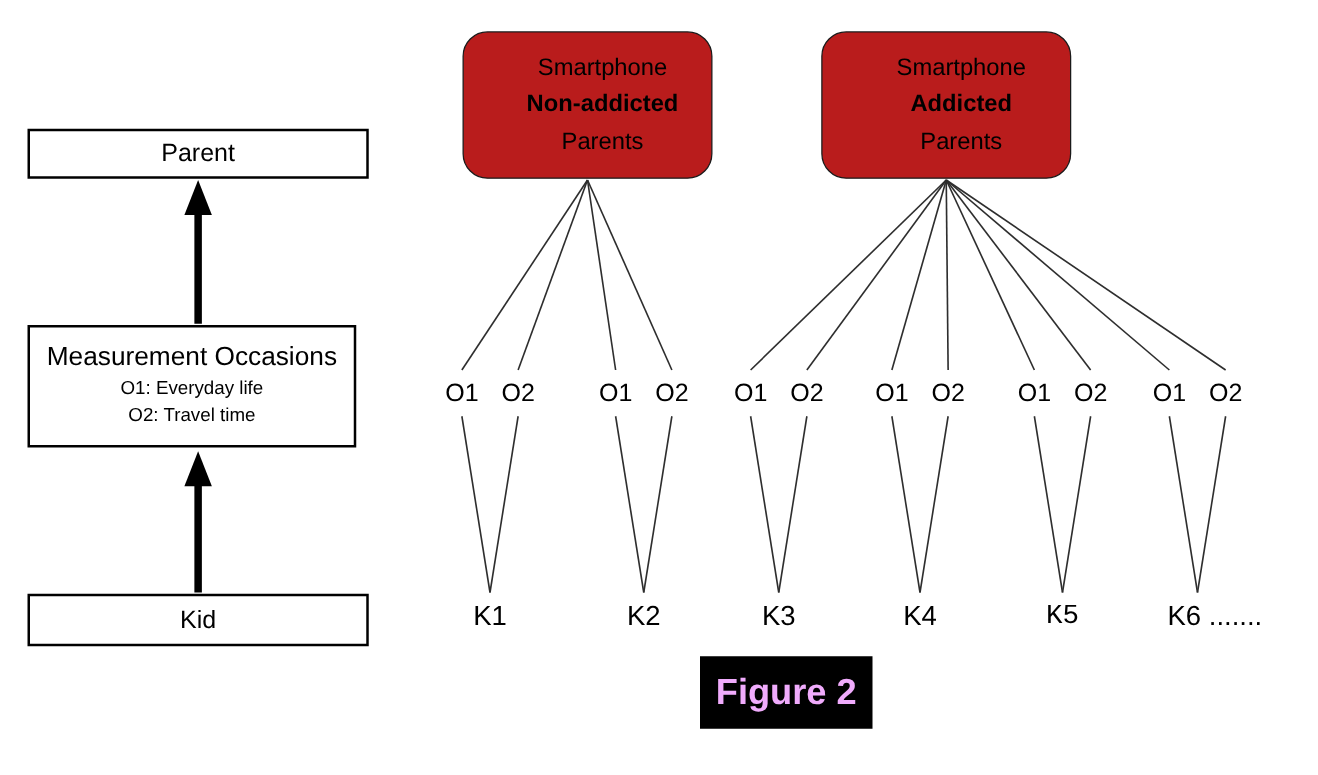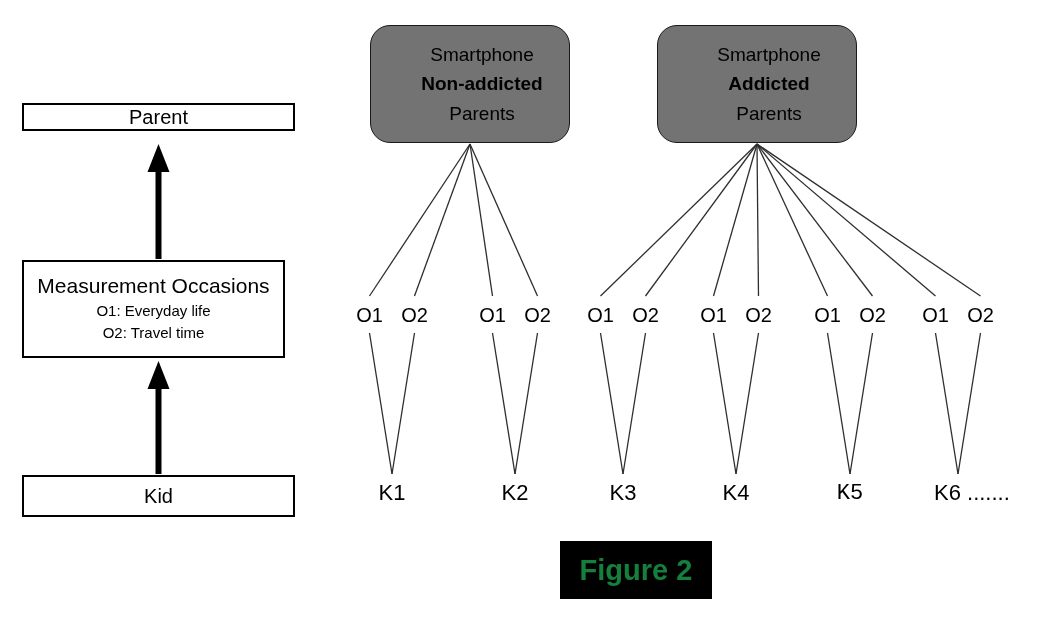--- a/index.html
+++ b/index.html
@@ -33,21 +33,21 @@
     text-align: center;
     box-sizing: border-box;
   }
   .sqbox .main-label { font-size: 20px; }
   .mo-title { font-size: 21px; line-height: 1.25; }
   .mo-sub { font-size: 15px; line-height: 1.5; }
   .roundbox {
     position: absolute;
     border: 1.5px solid #1a1a1a;
     border-radius: 20px;
-    background: #737373;
+    background: #b91c1c;
     display: flex;
     flex-direction: column;
     align-items: center;
     justify-content: center;
     text-align: center;
     box-sizing: border-box;
     font-size: 19px;
     line-height: 1.55;
     padding-left: 24px;
   }
@@ -63,29 +63,28 @@
     transform: translate(-50%, -50%);
     font-size: 22px;
     white-space: nowrap;
   }
   .k-label.long {
     transform: translate(0, -50%);
   }
   #figure-caption {
     position: absolute;
     left: 560px; top: 525px;
-    width: 152px; height: 58px;
+    width: 138px; height: 58px;
     background: #000000;
-    color: #15803d;
+    color: #f0abfc;
     display: flex;
     align-items: center;
     justify-content: center;
     font-size: 29px;
     font-weight: bold;
-    margin-top: 16px;
   }
 </style>
 </head>
 <body>
 
 <div id="stage">
 
   <svg id="edges" viewBox="0 0 1054 620" xmlns="http://www.w3.org/2000/svg">
       <line x1="470" y1="144" x2="369.5" y2="296" stroke="#2e2e2e" stroke-width="1.3"></line>
       <line x1="369.5" y1="333" x2="392" y2="474" stroke="#2e2e2e" stroke-width="1.3"></line>
@@ -110,21 +109,21 @@
       <line x1="757" y1="144" x2="935.5" y2="296" stroke="#2e2e2e" stroke-width="1.3"></line>
       <line x1="935.5" y1="333" x2="958" y2="474" stroke="#2e2e2e" stroke-width="1.3"></line>
       <line x1="757" y1="144" x2="980.5" y2="296" stroke="#2e2e2e" stroke-width="1.3"></line>
       <line x1="980.5" y1="333" x2="958" y2="474" stroke="#2e2e2e" stroke-width="1.3"></line>
       <line x1="158.5" y1="170" x2="158.5" y2="259" stroke="#000000" stroke-width="6"></line>
       <polygon points="147.5,172 169.5,172 158.5,144" fill="#000000"></polygon>
       <line x1="158.5" y1="387" x2="158.5" y2="474" stroke="#000000" stroke-width="6"></line>
       <polygon points="147.5,389 169.5,389 158.5,361" fill="#000000"></polygon>
     </svg>
 
-  <div class="sqbox" style="left:22px; top:103px; width:273px; height:28px;">
+  <div class="sqbox" style="left:22px; top:103px; width:273px; height:40px;">
     <span class="main-label">Parent</span>
   </div>
 
   <div class="sqbox" style="left:22px; top:260px; width:263px; height:98px;">
     <div class="mo-title">Measurement Occasions</div>
     <div class="mo-sub">O1: Everyday life</div>
     <div class="mo-sub">O2: Travel time</div>
   </div>
 
   <div class="sqbox" style="left:22px; top:475px; width:273px; height:42px;">

